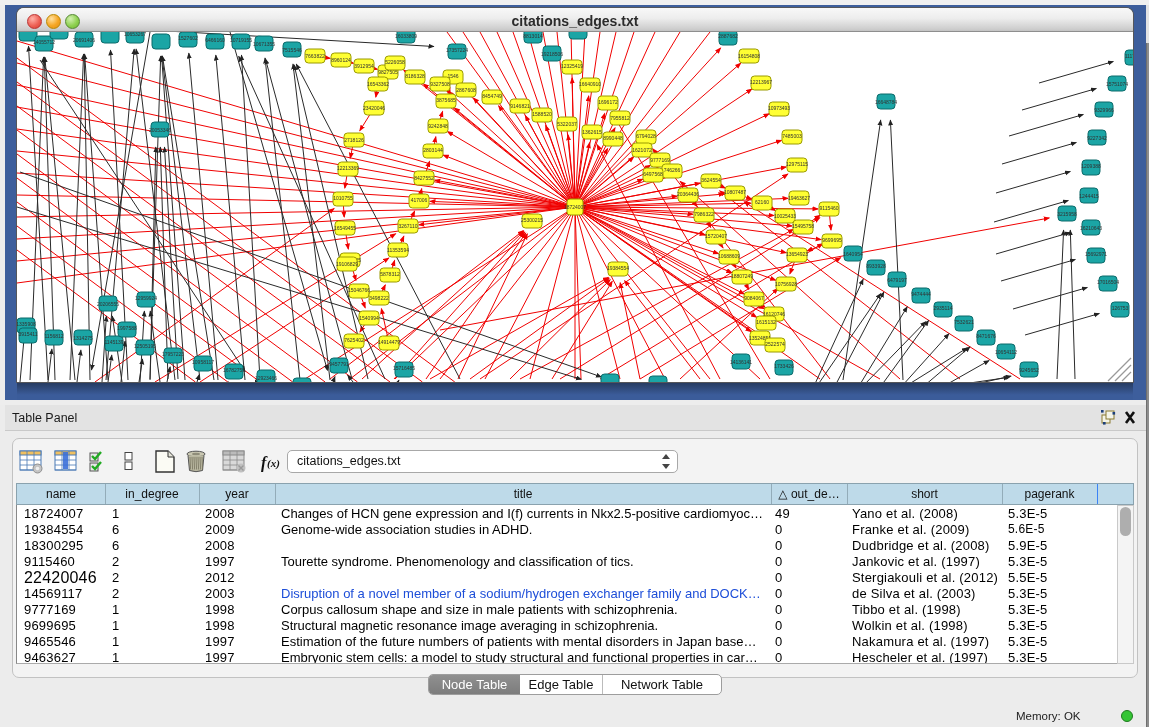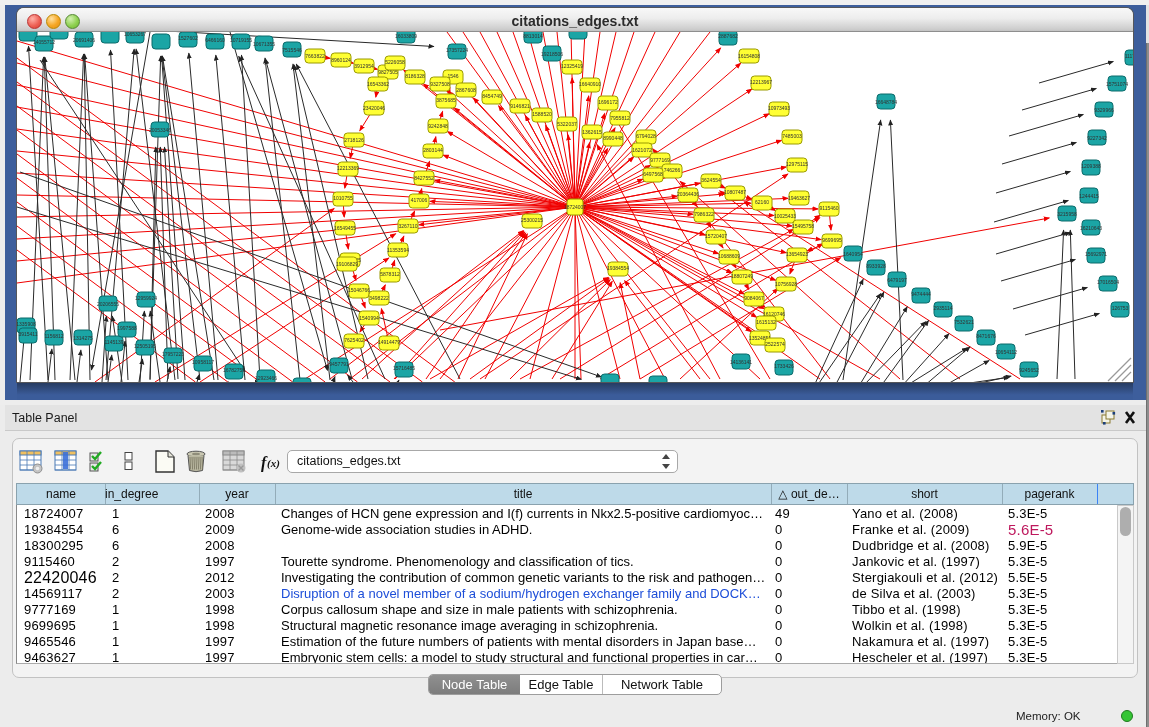--- a/index.html
+++ b/index.html
@@ -608,59 +608,58 @@
     <text x="243" y="20" font-family="Liberation Serif, serif" font-style="italic" font-weight="bold" font-size="16" fill="#111">f</text>
     <text x="249" y="19" font-family="Liberation Serif, serif" font-style="italic" font-weight="bold" font-size="11" fill="#111">(x)</text>
   </svg>
 <div class="abs" style="left:287px;top:450px;width:391px;height:23px;background:#fff;border:1px solid #a8a8a8;border-radius:5px;box-sizing:border-box;font-size:12.5px;color:#111;line-height:21px;padding-left:9px">citations_edges.txt</div>
 <svg class="abs" style="left:660px;top:453px" width="12" height="17" viewBox="0 0 12 17" xmlns="http://www.w3.org/2000/svg">
     <path d="M6 1 L10 6 L2 6 z" fill="#444"></path>
     <path d="M6 16 L10 11 L2 11 z" fill="#444"></path>
   </svg>
 <div style="position:absolute;left:16px;top:483px;width:1118px;height:22px;background:#bedae9;border:1px solid #8aa2ae;box-sizing:border-box">
     <div style="position:absolute;left:0px;top:0;width:88px;height:20px;border-right:1px solid #93acb9;text-align:center;font-size:12px;line-height:20px;color:#111">name</div>
-    <div style="position:absolute;left:88px;top:0;width:94px;height:20px;border-right:1px solid #93acb9;text-align:left;font-size:12px;line-height:20px;color:#111">in_degree</div>
+    <div style="position:absolute;left:88px;top:0;width:94px;height:20px;border-right:1px solid #93acb9;text-align:center;font-size:12px;line-height:20px;color:#111">in_degree</div>
     <div style="position:absolute;left:182px;top:0;width:76px;height:20px;border-right:1px solid #93acb9;text-align:center;font-size:12px;line-height:20px;color:#111">year</div>
     <div style="position:absolute;left:258px;top:0;width:496px;height:20px;border-right:1px solid #93acb9;text-align:center;font-size:12px;line-height:20px;color:#111">title</div>
     <div style="position:absolute;left:754px;top:0;width:76px;height:20px;border-right:1px solid #93acb9;text-align:center;font-size:12px;line-height:20px;color:#111">△ out_de…</div>
     <div style="position:absolute;left:830px;top:0;width:155px;height:20px;border-right:1px solid #93acb9;text-align:center;font-size:12px;line-height:20px;color:#111">short</div>
     <div style="position:absolute;left:985px;top:0;width:95px;height:20px;border-right:1px solid #3b82f6;text-align:center;font-size:12px;line-height:20px;color:#111">pagerank</div>
   </div>
 <div style="position:absolute;left:16px;top:505px;width:1101px;height:159px;background:#fff;border-left:1px solid #888;border-bottom:1px solid #aaa;box-sizing:border-box;overflow:hidden">
     <div style="position:absolute;left:7px;top:1px;width:82px;height:16px;font-size:13px;letter-spacing:0.2px;line-height:15px;color:#000;white-space:nowrap;overflow:hidden">18724007</div>
     <div style="position:absolute;left:95px;top:1px;width:88px;height:16px;font-size:13px;letter-spacing:0.2px;line-height:15px;color:#000;white-space:nowrap;overflow:hidden">1</div>
     <div style="position:absolute;left:188px;top:1px;width:70px;height:16px;font-size:13px;letter-spacing:0.2px;line-height:15px;color:#000;white-space:nowrap;overflow:hidden">2008</div>
     <div style="position:absolute;left:264px;top:1px;width:490px;height:16px;font-size:13px;letter-spacing:0;line-height:15px;color:#000;white-space:nowrap;overflow:hidden">Changes of HCN gene expression and I(f) currents in Nkx2.5‑positive cardiomyoc…</div>
     <div style="position:absolute;left:758px;top:1px;width:70px;height:16px;font-size:13px;letter-spacing:0.2px;line-height:15px;color:#000;white-space:nowrap;overflow:hidden">49</div>
     <div style="position:absolute;left:835px;top:1px;width:149px;height:16px;font-size:13px;letter-spacing:0.2px;line-height:15px;color:#000;white-space:nowrap;overflow:hidden">Yano et al. (2008)</div>
     <div style="position:absolute;left:991px;top:1px;width:89px;height:16px;font-size:13px;letter-spacing:0.2px;line-height:15px;color:#000;white-space:nowrap;overflow:hidden">5.3E‑5</div>
     <div style="position:absolute;left:7px;top:17px;width:82px;height:16px;font-size:13px;letter-spacing:0.2px;line-height:15px;color:#000;white-space:nowrap;overflow:hidden">19384554</div>
     <div style="position:absolute;left:95px;top:17px;width:88px;height:16px;font-size:13px;letter-spacing:0.2px;line-height:15px;color:#000;white-space:nowrap;overflow:hidden">6</div>
     <div style="position:absolute;left:188px;top:17px;width:70px;height:16px;font-size:13px;letter-spacing:0.2px;line-height:15px;color:#000;white-space:nowrap;overflow:hidden">2009</div>
     <div style="position:absolute;left:264px;top:17px;width:490px;height:16px;font-size:13px;letter-spacing:0;line-height:15px;color:#000;white-space:nowrap;overflow:hidden">Genome‑wide association studies in ADHD.</div>
     <div style="position:absolute;left:758px;top:17px;width:70px;height:16px;font-size:13px;letter-spacing:0.2px;line-height:15px;color:#000;white-space:nowrap;overflow:hidden">0</div>
     <div style="position:absolute;left:835px;top:17px;width:149px;height:16px;font-size:13px;letter-spacing:0.2px;line-height:15px;color:#000;white-space:nowrap;overflow:hidden">Franke et al. (2009)</div>
-    <div style="position:absolute;left:991px;top:17px;width:89px;height:16px;font-size:15px;letter-spacing:0.2px;line-height:15px;color:#be185d;white-space:nowrap;overflow:hidden">5.6E‑5</div>
+    <div style="position:absolute;left:991px;top:17px;width:89px;height:16px;font-size:12px;letter-spacing:0.2px;line-height:15px;color:#000000;white-space:nowrap;overflow:hidden">5.6E‑5</div>
     <div style="position:absolute;left:7px;top:33px;width:82px;height:16px;font-size:13px;letter-spacing:0.2px;line-height:15px;color:#000;white-space:nowrap;overflow:hidden">18300295</div>
     <div style="position:absolute;left:95px;top:33px;width:88px;height:16px;font-size:13px;letter-spacing:0.2px;line-height:15px;color:#000;white-space:nowrap;overflow:hidden">6</div>
     <div style="position:absolute;left:188px;top:33px;width:70px;height:16px;font-size:13px;letter-spacing:0.2px;line-height:15px;color:#000;white-space:nowrap;overflow:hidden">2008</div>
     <div style="position:absolute;left:758px;top:33px;width:70px;height:16px;font-size:13px;letter-spacing:0.2px;line-height:15px;color:#000;white-space:nowrap;overflow:hidden">0</div>
     <div style="position:absolute;left:835px;top:33px;width:149px;height:16px;font-size:13px;letter-spacing:0.2px;line-height:15px;color:#000;white-space:nowrap;overflow:hidden">Dudbridge et al. (2008)</div>
     <div style="position:absolute;left:991px;top:33px;width:89px;height:16px;font-size:13px;letter-spacing:0.2px;line-height:15px;color:#000;white-space:nowrap;overflow:hidden">5.9E‑5</div>
     <div style="position:absolute;left:7px;top:49px;width:82px;height:16px;font-size:13px;letter-spacing:0.2px;line-height:15px;color:#000;white-space:nowrap;overflow:hidden">9115460</div>
     <div style="position:absolute;left:95px;top:49px;width:88px;height:16px;font-size:13px;letter-spacing:0.2px;line-height:15px;color:#000;white-space:nowrap;overflow:hidden">2</div>
     <div style="position:absolute;left:188px;top:49px;width:70px;height:16px;font-size:13px;letter-spacing:0.2px;line-height:15px;color:#000;white-space:nowrap;overflow:hidden">1997</div>
     <div style="position:absolute;left:264px;top:49px;width:490px;height:16px;font-size:13px;letter-spacing:0;line-height:15px;color:#000;white-space:nowrap;overflow:hidden">Tourette syndrome. Phenomenology and classification of tics.</div>
     <div style="position:absolute;left:758px;top:49px;width:70px;height:16px;font-size:13px;letter-spacing:0.2px;line-height:15px;color:#000;white-space:nowrap;overflow:hidden">0</div>
     <div style="position:absolute;left:835px;top:49px;width:149px;height:16px;font-size:13px;letter-spacing:0.2px;line-height:15px;color:#000;white-space:nowrap;overflow:hidden">Jankovic et al. (1997)</div>
     <div style="position:absolute;left:991px;top:49px;width:89px;height:16px;font-size:13px;letter-spacing:0.2px;line-height:15px;color:#000;white-space:nowrap;overflow:hidden">5.3E‑5</div>
     <div style="position:absolute;left:7px;top:65px;width:82px;height:16px;font-size:16px;letter-spacing:0.2px;line-height:15px;color:#000;white-space:nowrap;overflow:hidden">22420046</div>
     <div style="position:absolute;left:95px;top:65px;width:88px;height:16px;font-size:13px;letter-spacing:0.2px;line-height:15px;color:#000;white-space:nowrap;overflow:hidden">2</div>
     <div style="position:absolute;left:188px;top:65px;width:70px;height:16px;font-size:13px;letter-spacing:0.2px;line-height:15px;color:#000;white-space:nowrap;overflow:hidden">2012</div>
-    <div style="position:absolute;left:264px;top:65px;width:490px;height:16px;font-size:13px;letter-spacing:0;line-height:15px;color:#000;white-space:nowrap;overflow:hidden">Investigating the contribution of common genetic variants to the risk and pathogen…</div>
     <div style="position:absolute;left:758px;top:65px;width:70px;height:16px;font-size:13px;letter-spacing:0.2px;line-height:15px;color:#000;white-space:nowrap;overflow:hidden">0</div>
     <div style="position:absolute;left:835px;top:65px;width:149px;height:16px;font-size:13px;letter-spacing:0.2px;line-height:15px;color:#000;white-space:nowrap;overflow:hidden">Stergiakouli et al. (2012)</div>
     <div style="position:absolute;left:991px;top:65px;width:89px;height:16px;font-size:13px;letter-spacing:0.2px;line-height:15px;color:#000;white-space:nowrap;overflow:hidden">5.5E‑5</div>
     <div style="position:absolute;left:7px;top:81px;width:82px;height:16px;font-size:13px;letter-spacing:0.2px;line-height:15px;color:#000;white-space:nowrap;overflow:hidden">14569117</div>
     <div style="position:absolute;left:95px;top:81px;width:88px;height:16px;font-size:13px;letter-spacing:0.2px;line-height:15px;color:#000;white-space:nowrap;overflow:hidden">2</div>
     <div style="position:absolute;left:188px;top:81px;width:70px;height:16px;font-size:13px;letter-spacing:0.2px;line-height:15px;color:#000;white-space:nowrap;overflow:hidden">2003</div>
     <div style="position:absolute;left:264px;top:81px;width:490px;height:16px;font-size:13px;letter-spacing:0;line-height:15px;color:#1d4ed8;white-space:nowrap;overflow:hidden">Disruption of a novel member of a sodium/hydrogen exchanger family and DOCK…</div>
     <div style="position:absolute;left:758px;top:81px;width:70px;height:16px;font-size:13px;letter-spacing:0.2px;line-height:15px;color:#000;white-space:nowrap;overflow:hidden">0</div>
     <div style="position:absolute;left:835px;top:81px;width:149px;height:16px;font-size:13px;letter-spacing:0.2px;line-height:15px;color:#000;white-space:nowrap;overflow:hidden">de Silva et al. (2003)</div>
     <div style="position:absolute;left:991px;top:81px;width:89px;height:16px;font-size:13px;letter-spacing:0.2px;line-height:15px;color:#000;white-space:nowrap;overflow:hidden">5.3E‑5</div>

